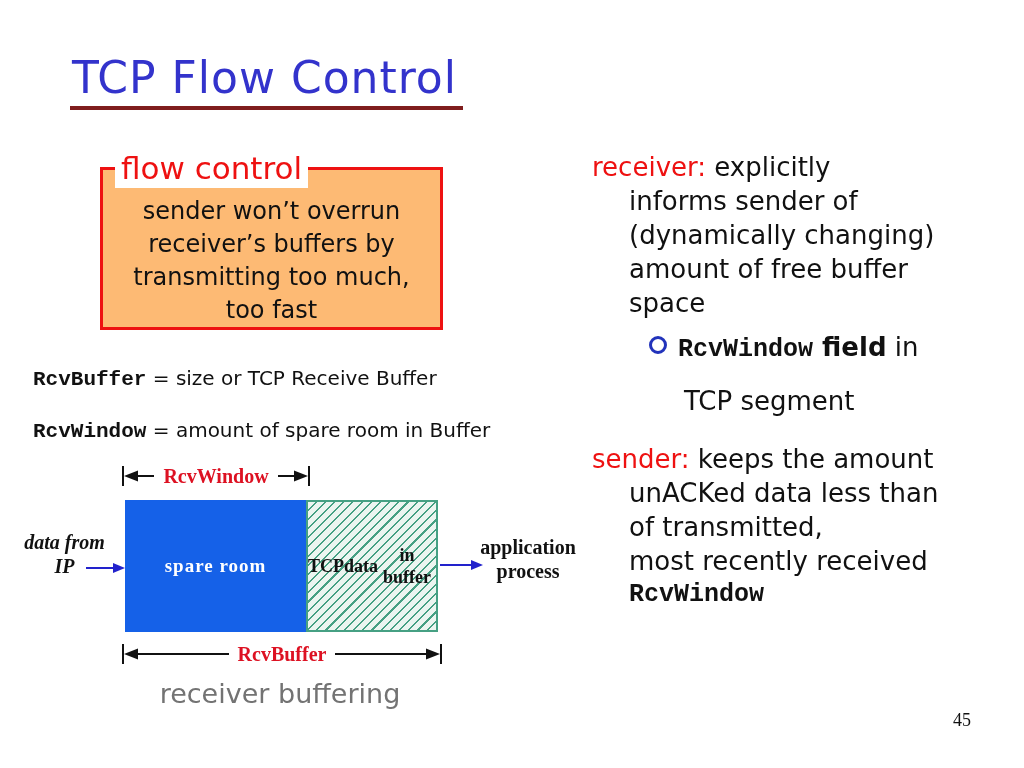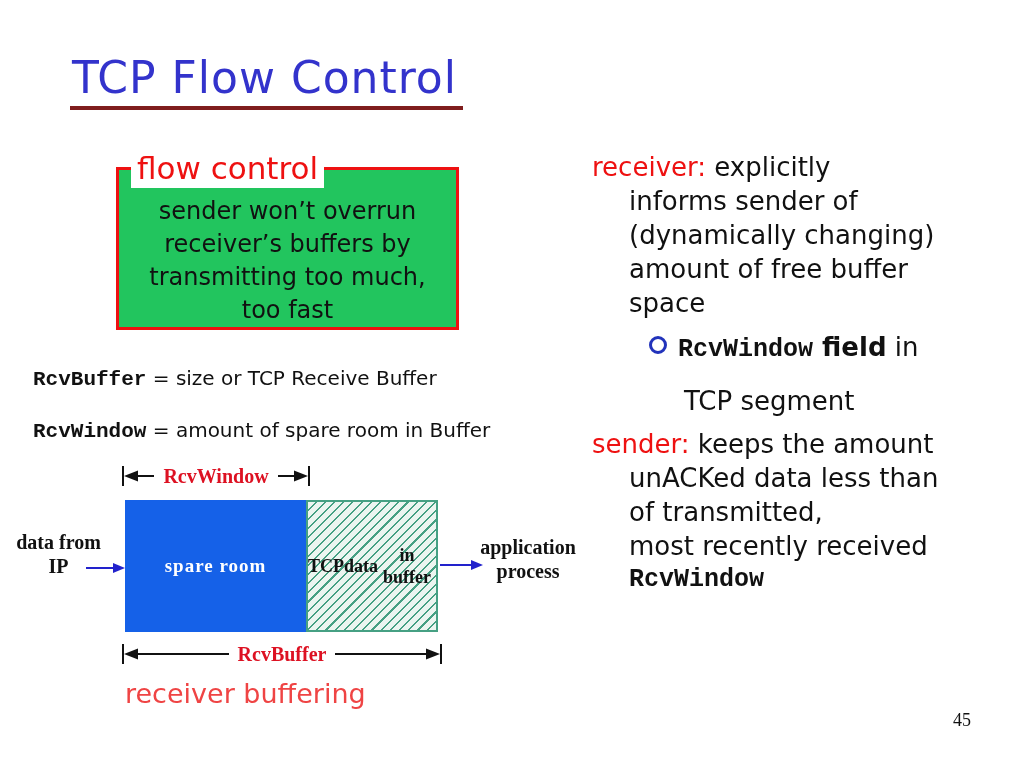--- a/index.html
+++ b/index.html
@@ -9,21 +9,21 @@
   }
   .abs{position:absolute;}
 
   
   .slide-title{left:70px;top:52px;font-size:44px;color:#3333CC;letter-spacing:1px;}
   .slide-title .underline{display:inline-block;border-bottom:4px solid #7f1d1d;padding:0 6px 3px 2px;}
 
   
   .flow-box{
     left:100px;top:167px;width:337px;height:157px;
-    border:3px solid #EE1111;background:#22c55e;text-align:center;margin-left:16px;
+    border:3px solid #EE1111;background:#fdba74;text-align:center;
   }
   .flow-box-title{
     position:absolute;top:-22px;left:12px;background:#fff;padding:0 6px;
     color:#EE1111;font-size:31px;line-height:40px;white-space:nowrap;
   }
   .flow-box-body{margin-top:25px;font-size:24px;line-height:33px;color:#111;}
 
   
   .def-line{left:33px;font-size:20px;white-space:nowrap;}
   .def-line .term{font-family:"Liberation Mono",monospace;font-weight:bold;font-size:21px;}
@@ -50,31 +50,31 @@
       rgba(70,160,131,0) 0px, rgba(70,160,131,0) 5px,
       #46A083 5px, #46A083 6.5px);
     display:flex;flex-direction:row;align-items:center;justify-content:center;
     font-family:"Liberation Serif",serif;font-weight:bold;font-size:18px;line-height:22px;
     color:#111;text-align:center;
   }
   .side-label{
     font-family:"Liberation Serif",serif;font-weight:bold;font-size:20px;line-height:24px;
     color:#111;text-align:center;
   }
-  .diagram-caption{left:125px;top:678px;width:310px;font-size:27px;color:#ef4444;}
+  .diagram-caption{left:125px;top:678px;width:310px;text-align:center;font-size:27px;color:#737373;}
 
   
   .right-col{left:592px;top:150px;width:432px;font-size:26px;line-height:34px;color:#111;}
   .right-col .red{color:#EE1111;}
   .right-col .ind1{padding-left:37px;}
   .right-col .ind2{padding-left:92px;margin-top:17px;}
   .right-col .mono{font-family:"Liberation Mono",monospace;font-weight:bold;font-size:25px;}
   .right-col .b{font-weight:bold;}
   .bullet-line{padding-left:57px;margin-top:10px;}
-  .sender-start{margin-top:9px;}
+  .sender-start{margin-top:24px;}
   .ring{
     display:inline-block;width:12px;height:12px;border:3px solid #2233BB;border-radius:50%;
     margin-right:11px;position:relative;top:-2px;
   }
 
   .page-number{left:953px;top:710px;font-family:"Liberation Serif",serif;font-size:18px;color:#111;}
 </style>
 </head>
 <body>
 
@@ -114,21 +114,21 @@
   <div class="blue-region">
     <span>spare room</span>
   </div>
   <div class="hatch-region">
     <div>TCP</div>
     <div>data</div>
     <div>in buffer</div>
   </div>
 </div>
 
-<div class="abs side-label" style="left:16px;top:530px;width:85px;">
+<div class="abs side-label" style="left:22px;top:530px;width:85px;font-style:italic;">
   <div>data from</div>
   <div>IP</div>
 </div>
 <svg class="abs" style="left:86px;top:561px;" width="40" height="14" viewBox="0 0 40 14">
   <line x1="0" y1="7" x2="29" y2="7" stroke="#2222CC" stroke-width="2"></line>
   <polygon points="39,7 27,2 27,12" fill="#2222CC"></polygon>
 </svg>
 
 <svg class="abs" style="left:440px;top:558px;" width="44" height="14" viewBox="0 0 44 14">
   <line x1="0" y1="7" x2="33" y2="7" stroke="#2222CC" stroke-width="2"></line>

